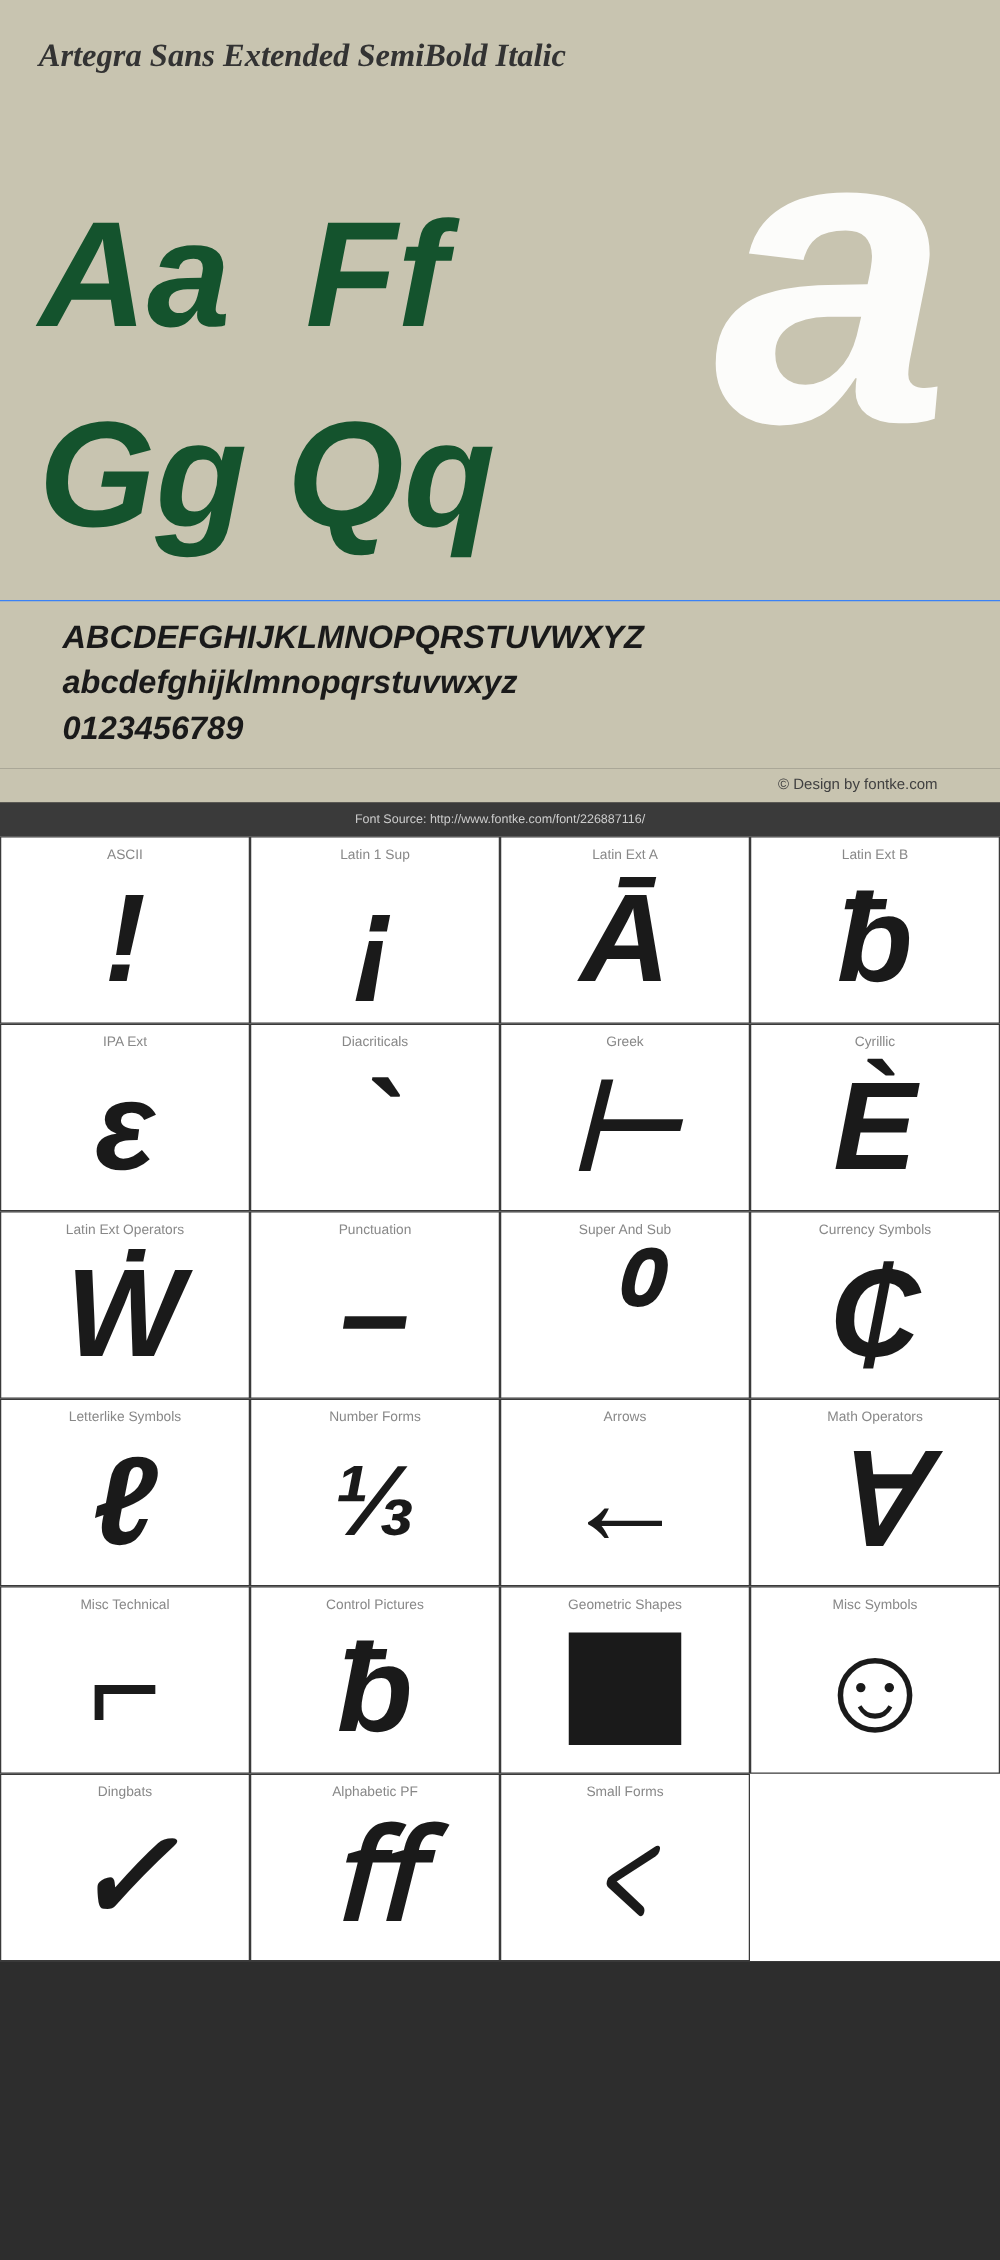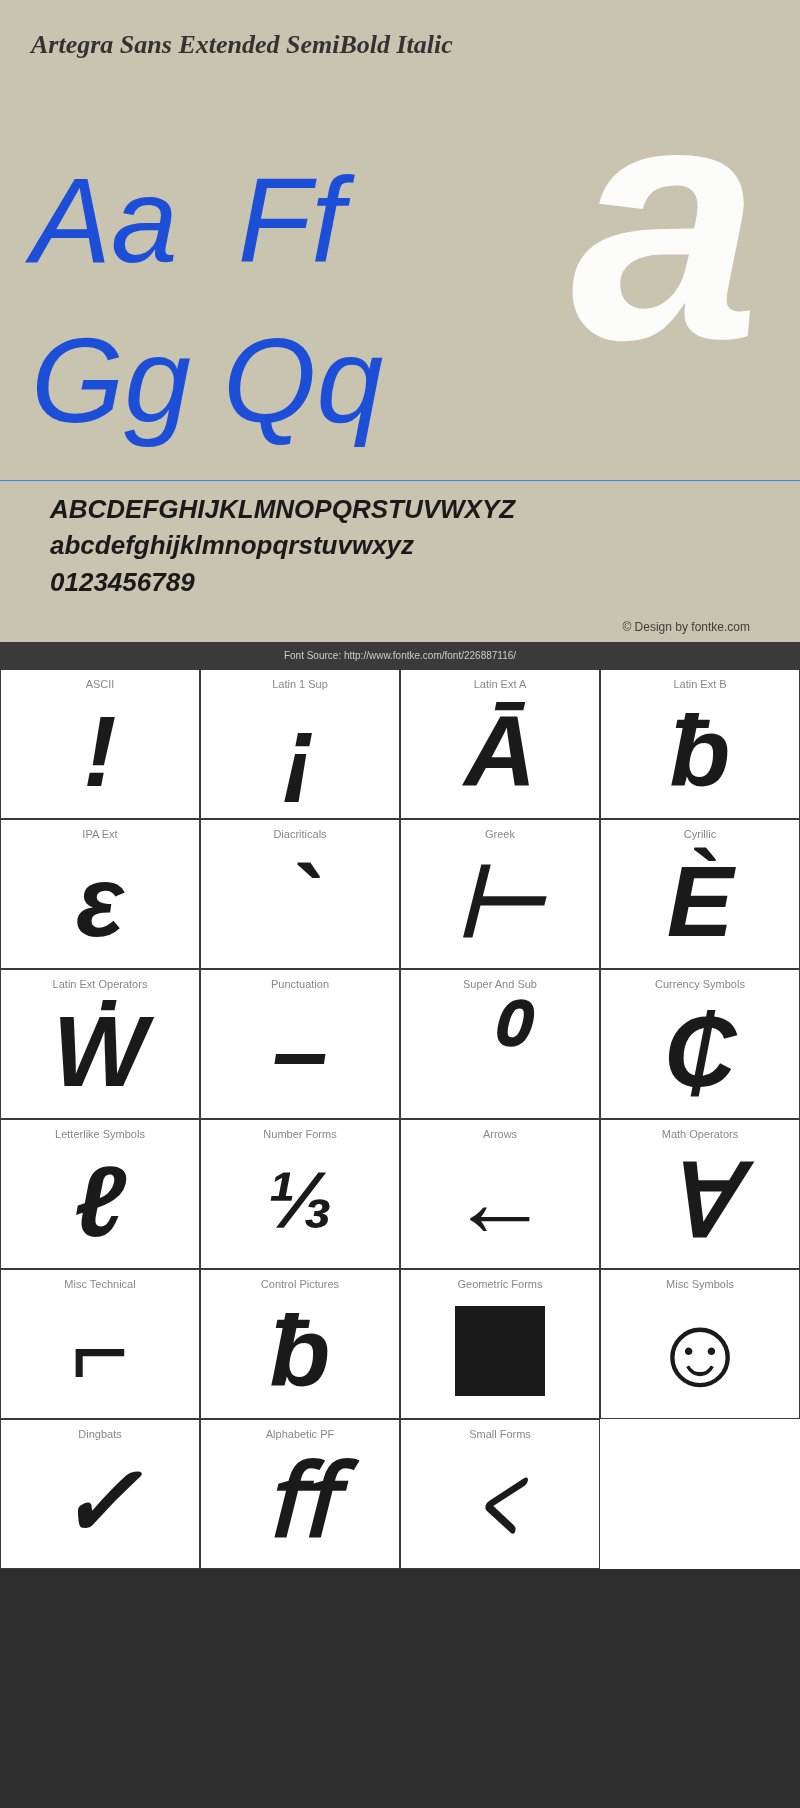--- a/index.html
+++ b/index.html
@@ -25,23 +25,23 @@
       position: relative;
       height: 280px;
     }
     .hero-letter-pair {
       display: flex;
       flex-direction: column;
       margin-right: 60px;
     }
     .hero-letter {
       font-size: 120px;
-      font-weight: 400;
-      font-style: italic;
-      color: #1d4ed8;
+      font-weight: 700;
+      font-style: italic;
+      color: #14532d;
       line-height: 1;
       font-family: Arial Black, sans-serif;
       text-align: center;
     }
     .hero-big-a {
       position: absolute;
       right: -10px;
       top: -30px;
       font-size: 340px;
       font-weight: 800;
@@ -234,21 +234,21 @@
     </div>
     <div class="glyph-cell">
       <div class="glyph-label">Misc Technical</div>
       <div class="glyph-char">⌐</div>
     </div>
     <div class="glyph-cell">
       <div class="glyph-label">Control Pictures</div>
       <div class="glyph-char">ƀ</div>
     </div>
     <div class="glyph-cell">
-      <div class="glyph-label">Geometric Forms</div>
+      <div class="glyph-label">Geometric Shapes</div>
       <div class="glyph-char">
         <div class="glyph-square"></div>
       </div>
     </div>
     <div class="glyph-cell">
       <div class="glyph-label">Misc Symbols</div>
       <div class="glyph-char">☺</div>
     </div>
     <div class="glyph-cell">
       <div class="glyph-label">Dingbats</div>

